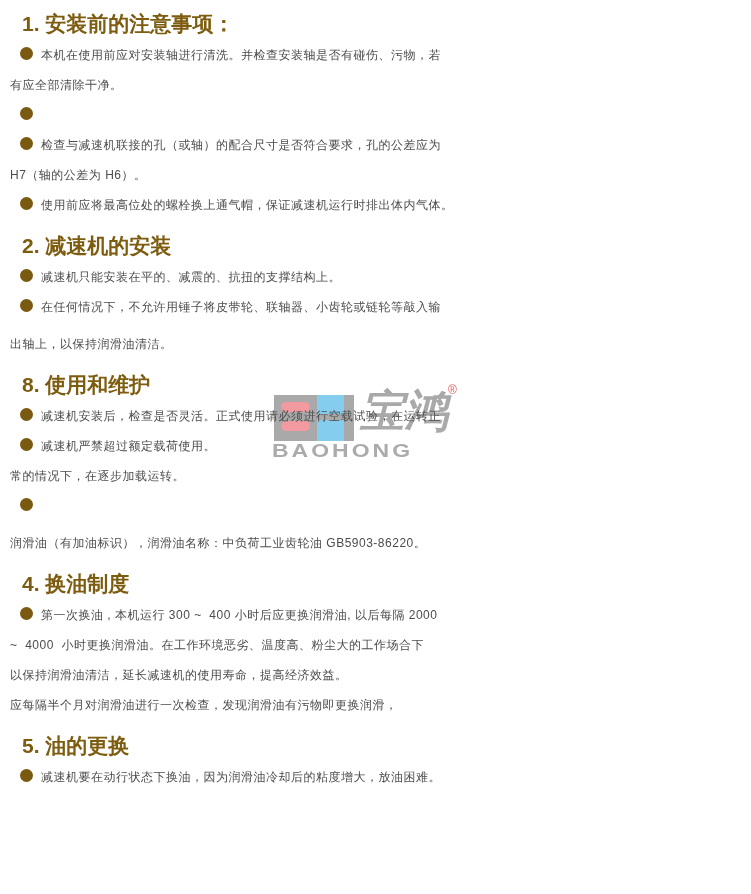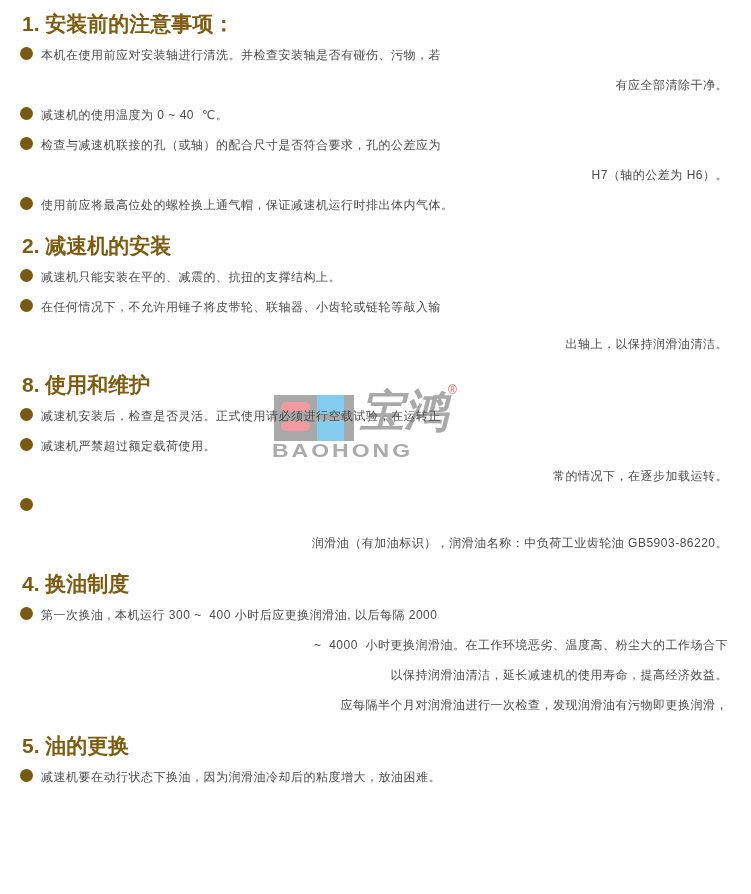--- a/index.html
+++ b/index.html
@@ -30,21 +30,21 @@
   .sec-heading.first { margin-top: 4px; }
 
   .line {
     font-size: 12px;
     line-height: 30px;
     white-space: pre;
     color: #4c4c4c;
     letter-spacing: 0.5px;
   }
   .line.bullet { padding-left: 14px; }
-  .line.cont   { padding-left: 4px; text-align: right; }
+  .line.cont   { padding-left: 4px; }
   .line.gap    { margin-top: 7px; }
 
   .dot {
     display: inline-block;
     width: 13px; height: 13px;
     border-radius: 50%;
     background: #7a5a10;
     margin-right: 8px;
     vertical-align: -1px;
   }
@@ -121,21 +121,21 @@
   <div class="wm-cn">宝鸿</div>
   <div class="wm-reg">®</div>
   <div class="wm-word">BAOHONG</div>
 </div>
 
 <div class="content">
 
   <div class="sec-heading first">1. 安装前的注意事项：</div>
   <div class="line bullet"><span class="dot"></span><span>本机在使用前应对安装轴进行清洗。并检查安装轴是否有碰伤、污物，若</span></div>
   <div class="line cont"><span>有应全部清除干净。</span></div>
-  <div class="line bullet"><span class="dot"></span><span>减速机的使用温度为 0 ~ 40  ℃。</span></div>
+  <div class="line bullet"><span class="dot"></span></div>
   <div class="line bullet"><span class="dot"></span><span>检查与减速机联接的孔（或轴）的配合尺寸是否符合要求，孔的公差应为</span></div>
   <div class="line cont"><span>H7（轴的公差为 H6）。</span></div>
   <div class="line bullet"><span class="dot"></span><span>使用前应将最高位处的螺栓换上通气帽，保证减速机运行时排出体内气体。</span></div>
 
   <div class="sec-heading">2. 减速机的安装</div>
   <div class="line bullet"><span class="dot"></span><span>减速机只能安装在平的、减震的、抗扭的支撑结构上。</span></div>
   <div class="line bullet"><span class="dot"></span><span>在任何情况下，不允许用锤子将皮带轮、联轴器、小齿轮或链轮等敲入输</span></div>
   <div class="line cont gap"><span>出轴上，以保持润滑油清洁。</span></div>
 
   <div class="sec-heading">8. 使用和维护</div>

